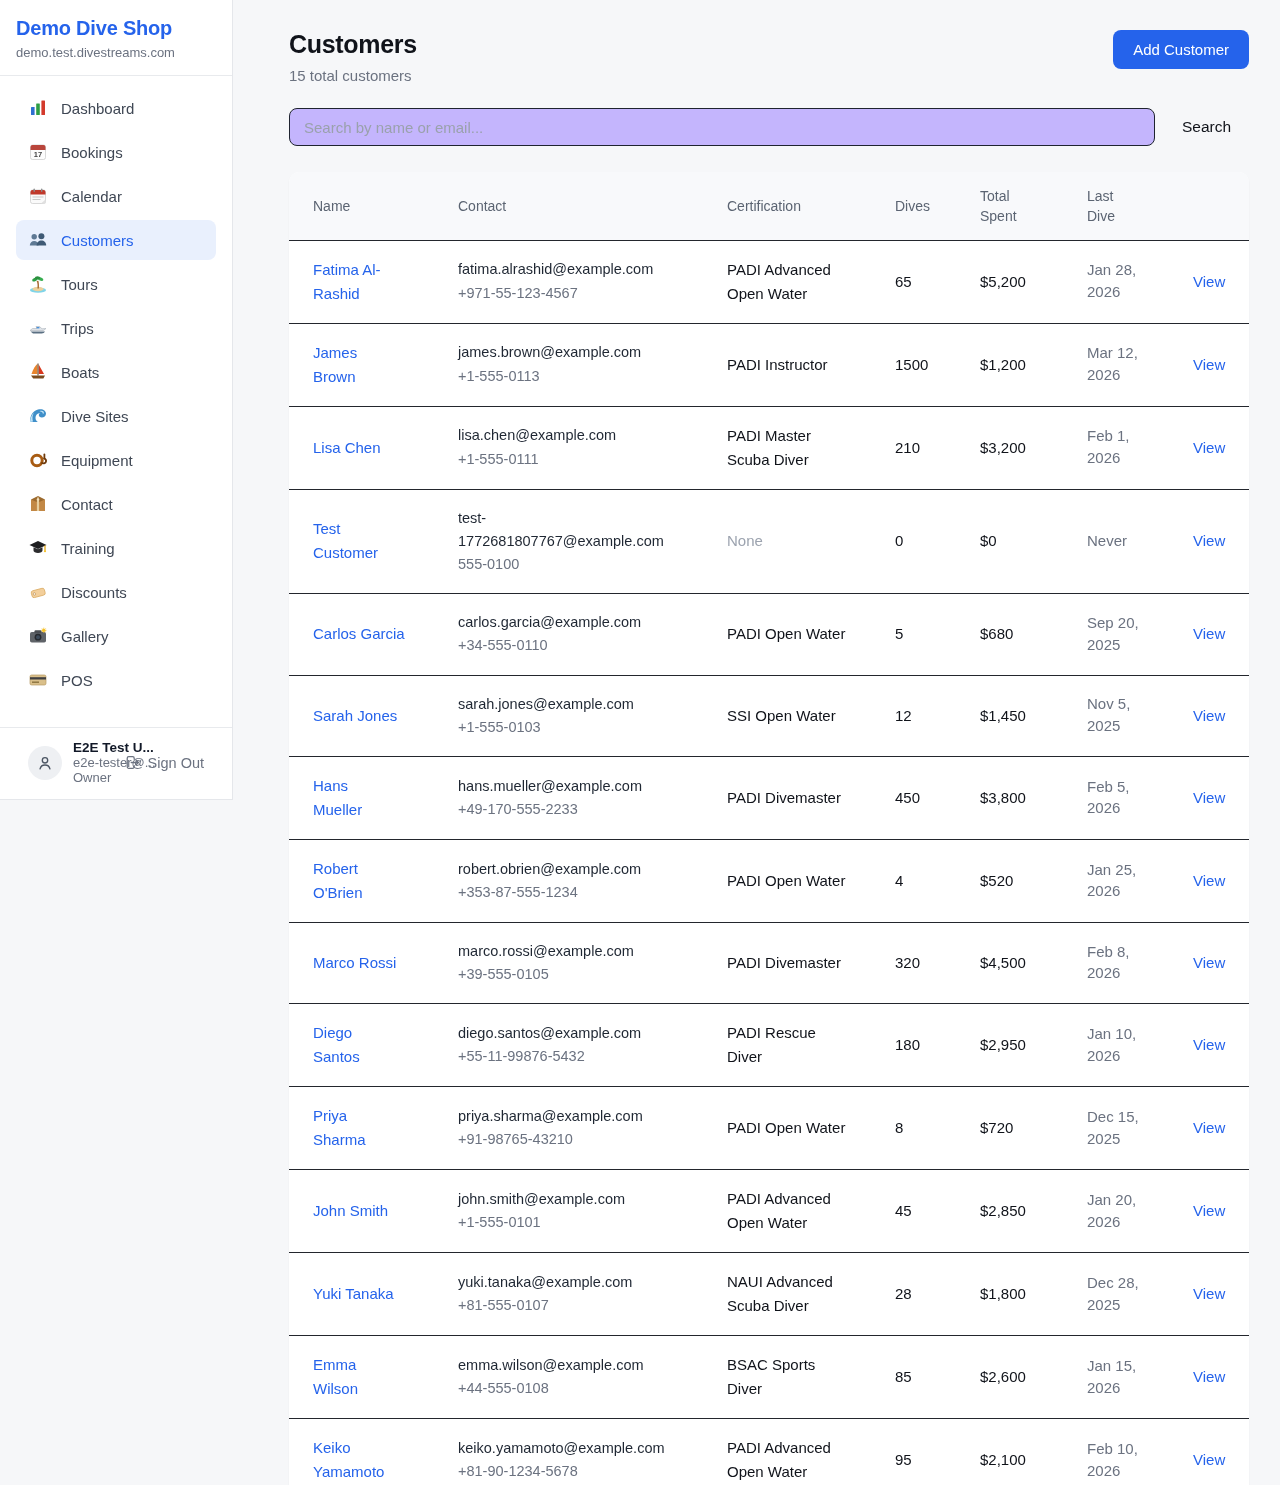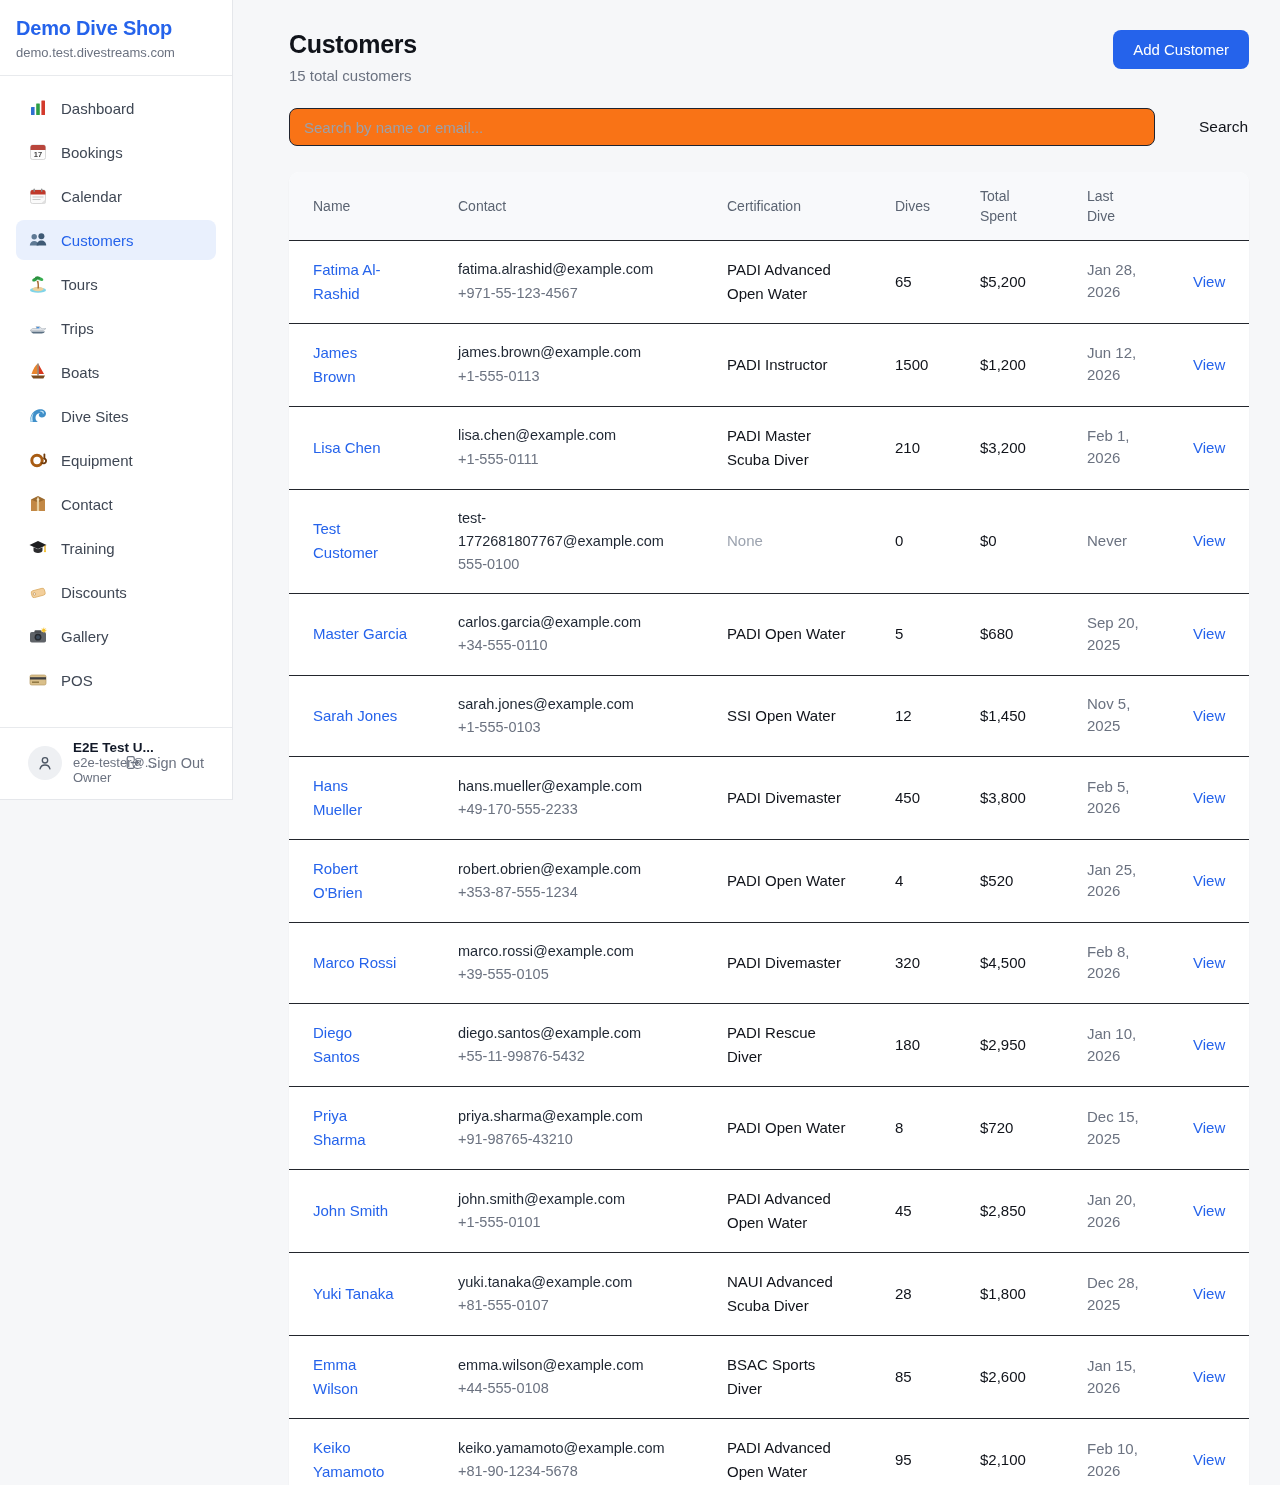--- a/index.html
+++ b/index.html
@@ -64,25 +64,25 @@
     background:#2563eb; color:#ffffff; border:none; border-radius:8px;
     font-family:"Liberation Sans", sans-serif;
     font-size:15px; font-weight:500; padding:11px 20px; cursor:pointer;
   }
   .search-row { margin-top:24px; display:flex; align-items:center; }
   .search-input {
     flex:0 0 866px; width:866px; height:38px;
     border:1px solid #1f2430; border-radius:8px;
     padding:0 14px; font-size:15px; color:#111827;
     font-family:"Liberation Sans", sans-serif;
-    background:#f97316; outline:none;
+    background:#c4b5fd; outline:none;
   }
   .search-input::placeholder { color:#9aa1ac; }
   .search-btn {
-    margin-left:42px; background:none; border:none; cursor:pointer;
+    margin-left:25px; background:none; border:none; cursor:pointer;
     font-family:"Liberation Sans", sans-serif;
     font-size:15.5px; font-weight:500; color:#10131a; padding:6px 2px;
   }
 
   
   .table-card {
     margin-top:26px; width:960px;
     background:#ffffff; border-radius:10px;
     box-shadow:0 1px 2px rgba(16,24,40,.05);
     overflow:hidden;
@@ -362,21 +362,21 @@
             </tr>
             <tr>
               <td><a class="name-link wraps">James Brown</a></td>
               <td>
                 <div class="email">james.brown@example.com</div>
                 <div class="phone">+1-555-0113</div>
               </td>
               <td><span class="certbox">PADI Instructor</span></td>
               <td>1500</td>
               <td>$1,200</td>
-              <td><span class="datebox">Jun 12, 2026</span></td>
+              <td><span class="datebox">Mar 12, 2026</span></td>
               <td class="c-action"><a class="view-link">View</a></td>
             </tr>
             <tr>
               <td><a class="name-link">Lisa Chen</a></td>
               <td>
                 <div class="email">lisa.chen@example.com</div>
                 <div class="phone">+1-555-0111</div>
               </td>
               <td><span class="certbox">PADI Master Scuba Diver</span></td>
               <td>210</td>
@@ -390,21 +390,21 @@
                 <div class="email">test-1772681807767@example.com</div>
                 <div class="phone">555-0100</div>
               </td>
               <td><span class="certbox muted">None</span></td>
               <td>0</td>
               <td>$0</td>
               <td><span class="datebox single">Never</span></td>
               <td class="c-action"><a class="view-link">View</a></td>
             </tr>
             <tr>
-              <td><a class="name-link">Master Garcia</a></td>
+              <td><a class="name-link">Carlos Garcia</a></td>
               <td>
                 <div class="email">carlos.garcia@example.com</div>
                 <div class="phone">+34-555-0110</div>
               </td>
               <td><span class="certbox">PADI Open Water</span></td>
               <td>5</td>
               <td>$680</td>
               <td><span class="datebox">Sep 20, 2025</span></td>
               <td class="c-action"><a class="view-link">View</a></td>
             </tr>

